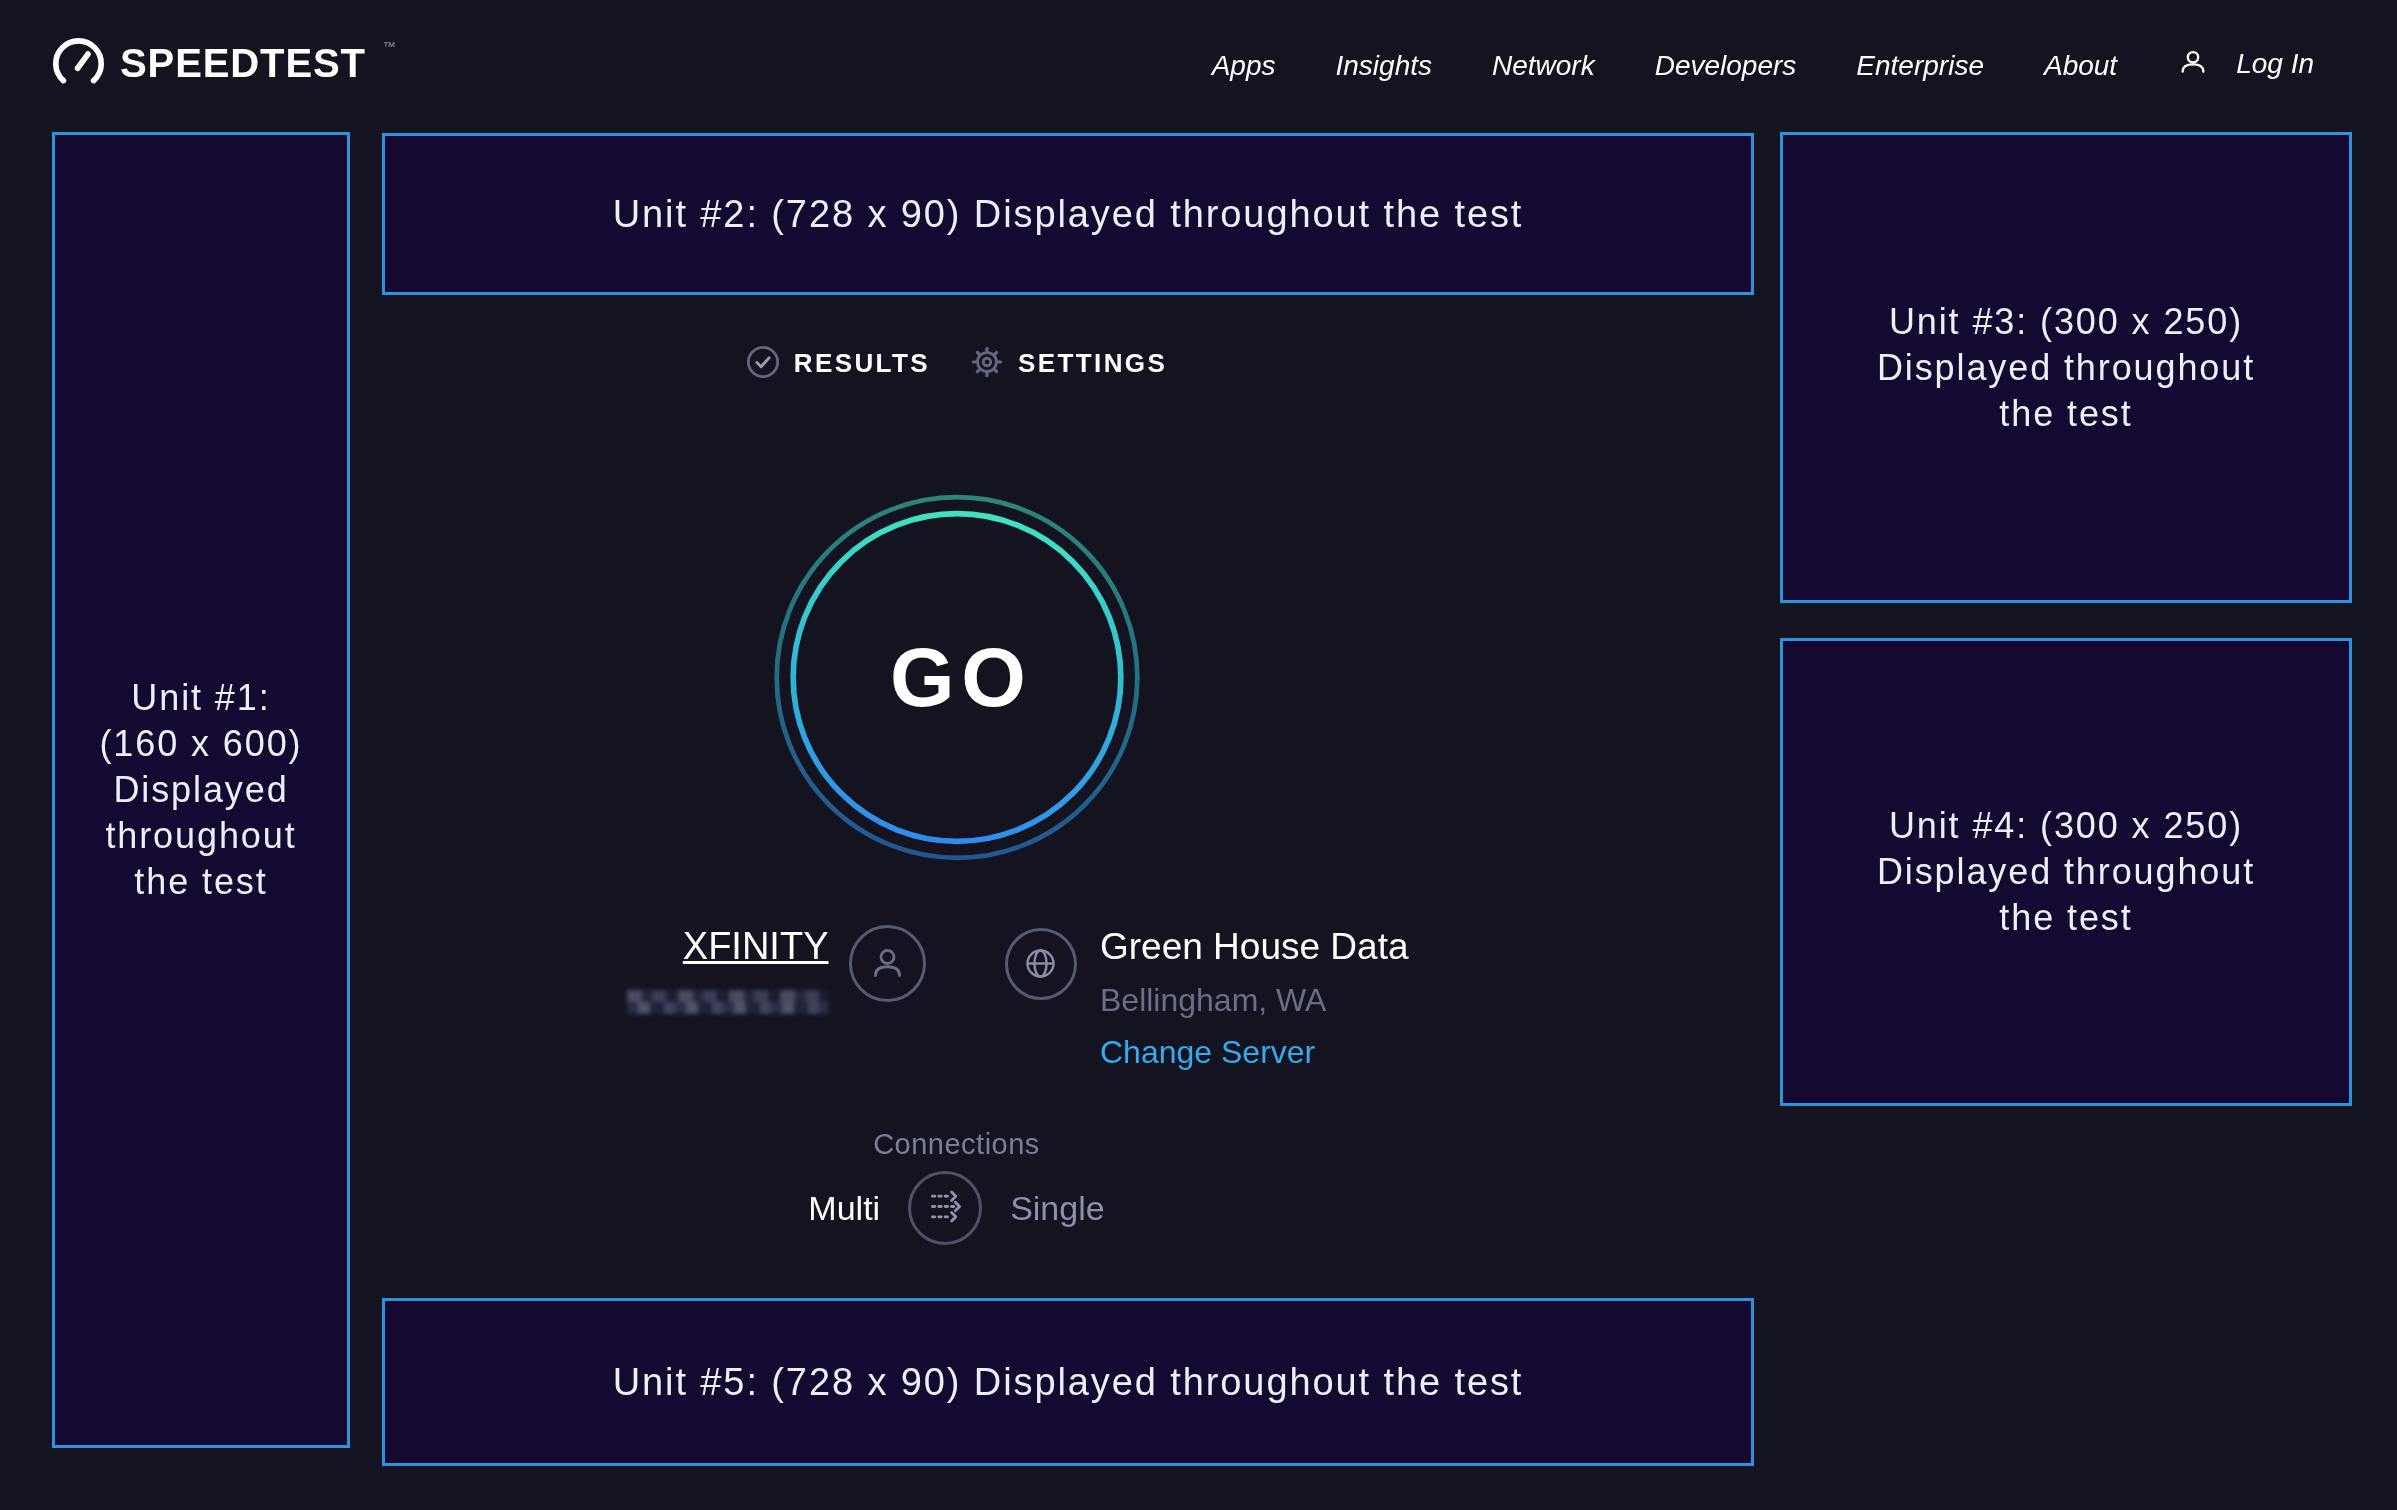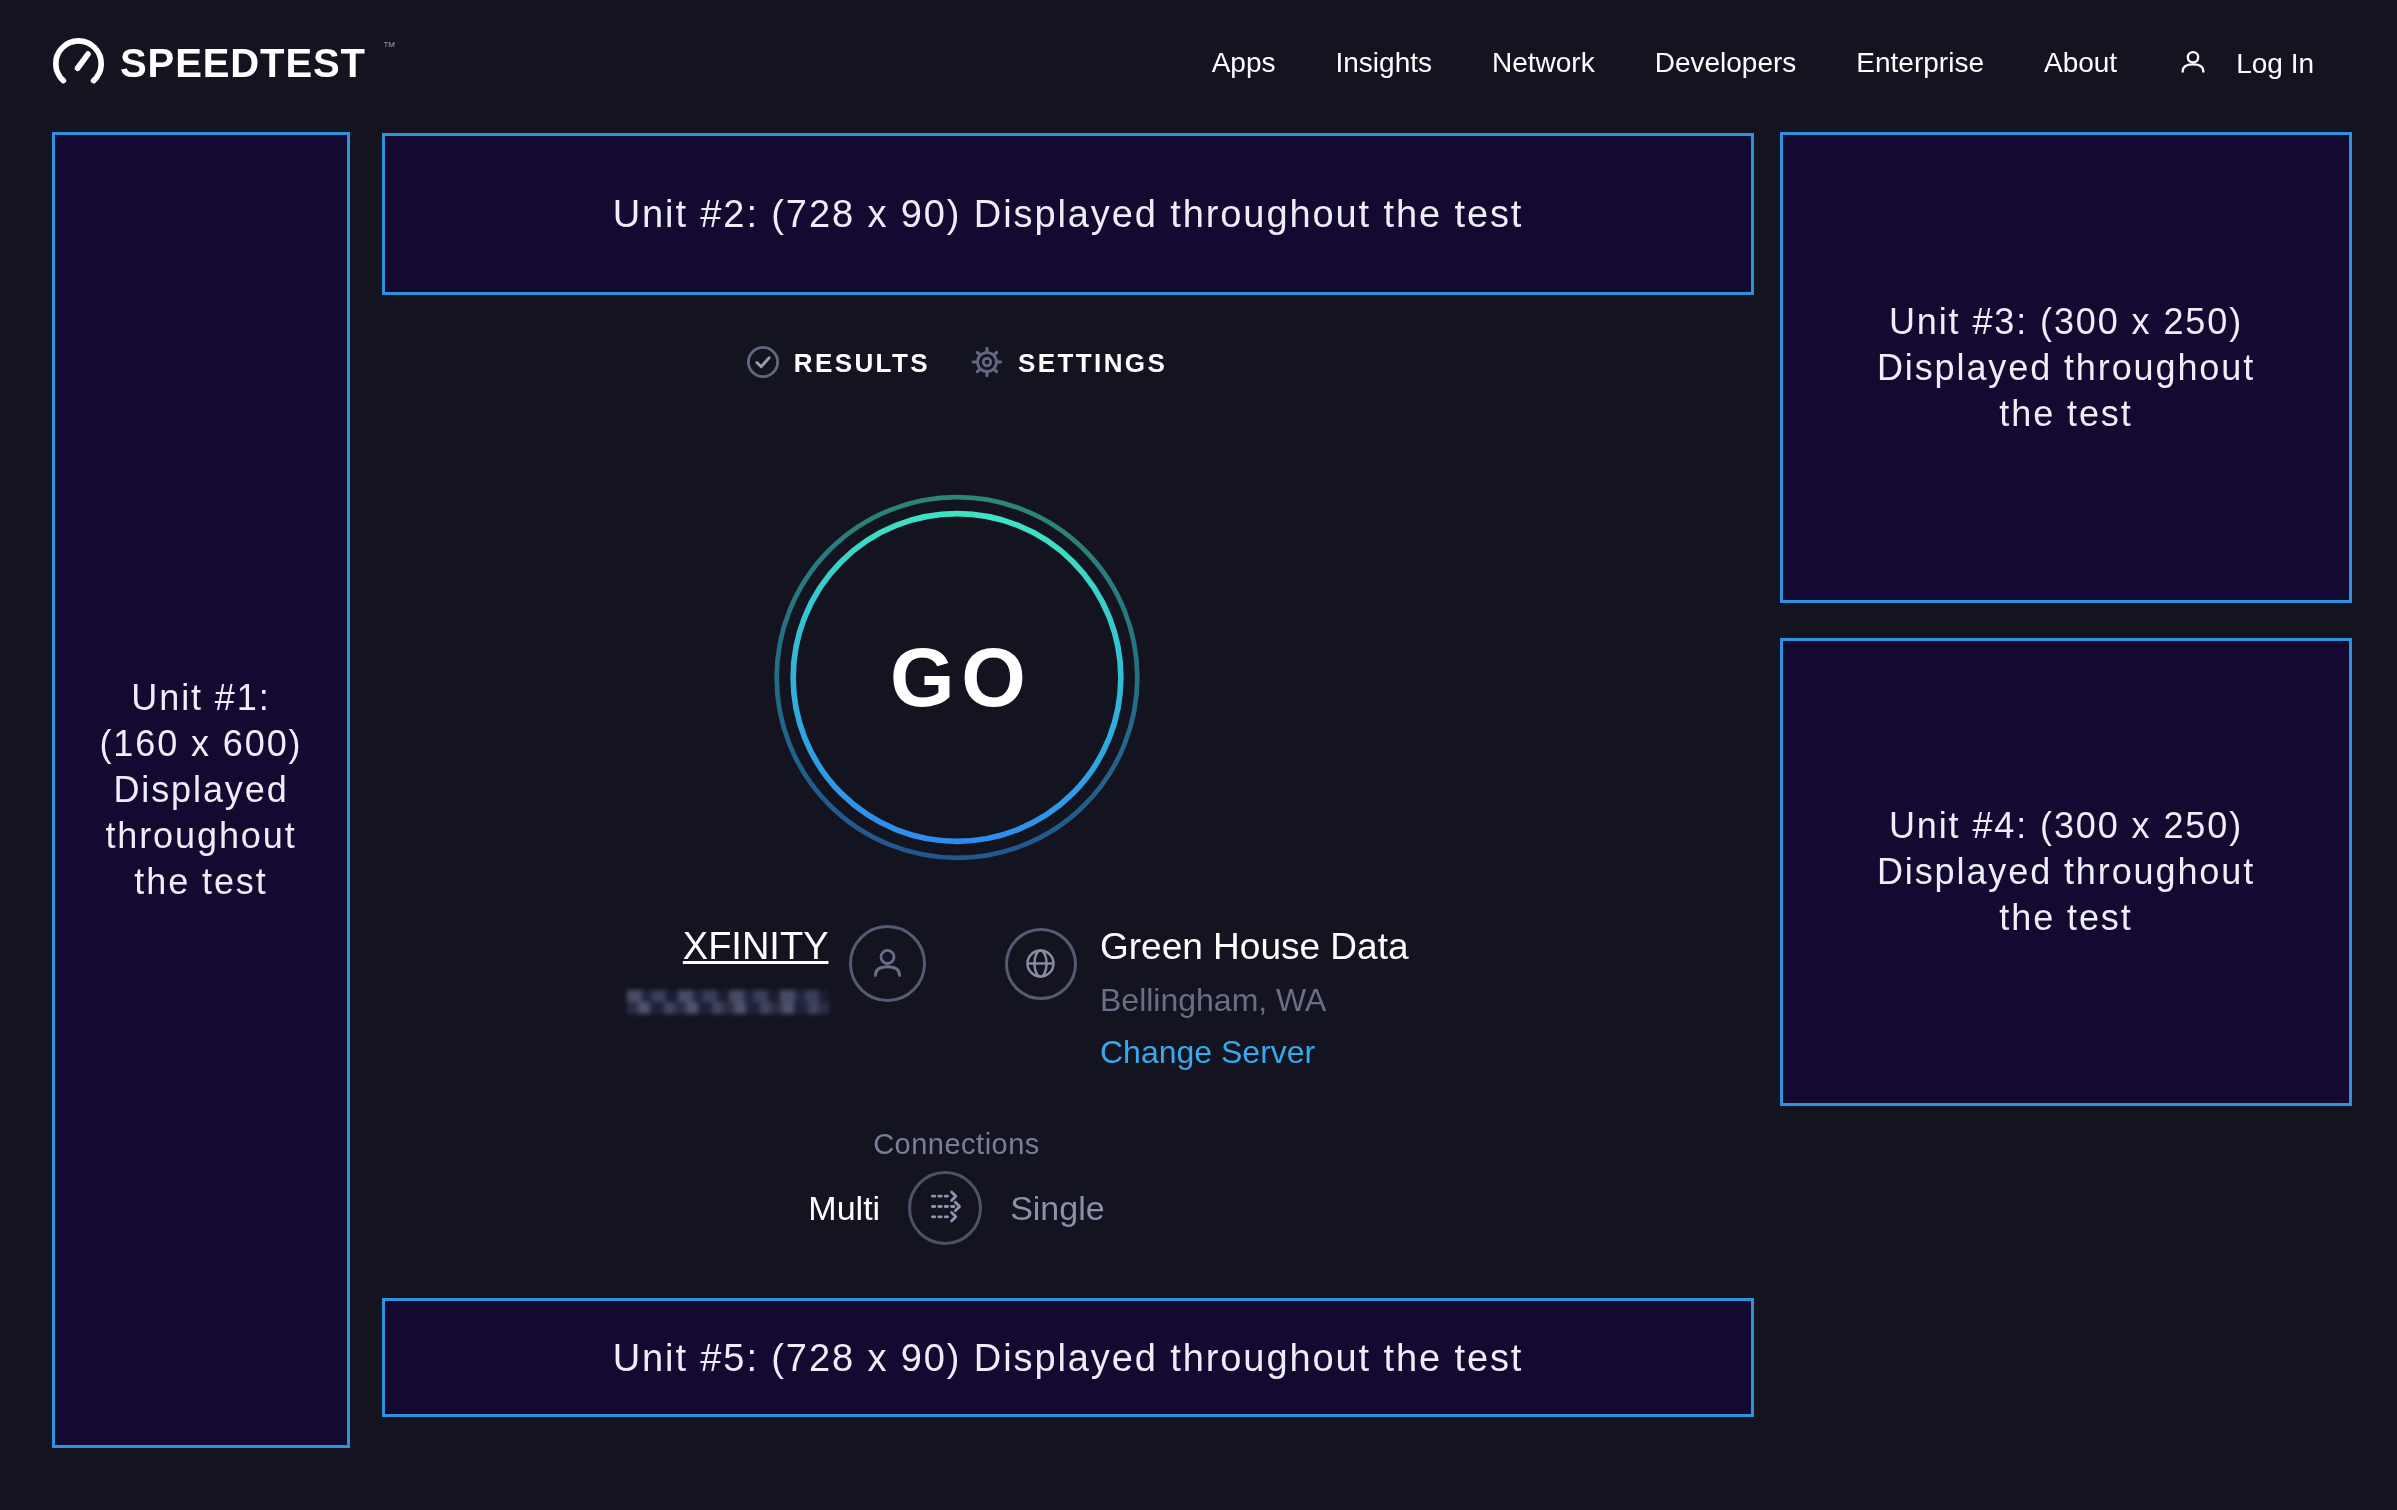--- a/index.html
+++ b/index.html
@@ -17,38 +17,38 @@
     position:absolute; top:0; left:0; width:2397px; height:128px;
     display:flex; align-items:center; justify-content:space-between;
     padding:0 83px 0 52px;
   }
   .logo { display:flex; align-items:flex-start; gap:15px; cursor:pointer; }
   .logo svg { display:block; margin-top:1.9px; }
   .logo-text {
     font-size:40px; font-weight:700; letter-spacing:0.9px; color:#fff; line-height:53px;
   }
   .logo-tm { font-size:13px; color:#aab; opacity:.8; margin-left:1.9px; line-height:19px; }
-  .nav { display:flex; align-items:flex-start; gap:60px; }
+  .nav { display:flex; align-items:flex-end; gap:60px;font-style:italic; }
   .nav-item { font-size:28px; font-weight:400; color:#fff; cursor:pointer; white-space:nowrap; }
   .login { display:flex; align-items:center; gap:27px; cursor:pointer; }
   .login-label { font-size:28px; color:#fff; }
 
   
   .ad {
     position:absolute;
     background:#140a31;
     border:3.8px solid #2e93dc;
     display:flex; align-items:center; justify-content:center; text-align:center;
     color:#efedf8; font-size:36px; letter-spacing:1.9px; line-height:46px; font-weight:400;
   }
   .ad-unit-1 { left:52px;   top:132px;  width:298px;  height:1316px; }
   .ad-unit-2 { left:382px;  top:133px;  width:1372px; height:162px;  font-size:38px; }
   .ad-unit-3 { left:1780px; top:132px;  width:572px;  height:471px; }
   .ad-unit-4 { left:1780px; top:638px;  width:572px;  height:468px; }
-  .ad-unit-5 { left:382px;  top:1298px; width:1372px; height:119px;  font-size:38px; }
+  .ad-unit-5 { left:382px;  top:1298px; width:1372px; height:168px;  font-size:38px; }
 
   
   .middle { position:absolute; left:350px; top:0; width:1213px; height:1510px; }
 
   
   .tabs {
     position:absolute; top:345px; left:0; width:100%;
     display:flex; justify-content:center; align-items:center; gap:40px;
   }
   .tab { display:flex; align-items:center; gap:14px; cursor:pointer; }

